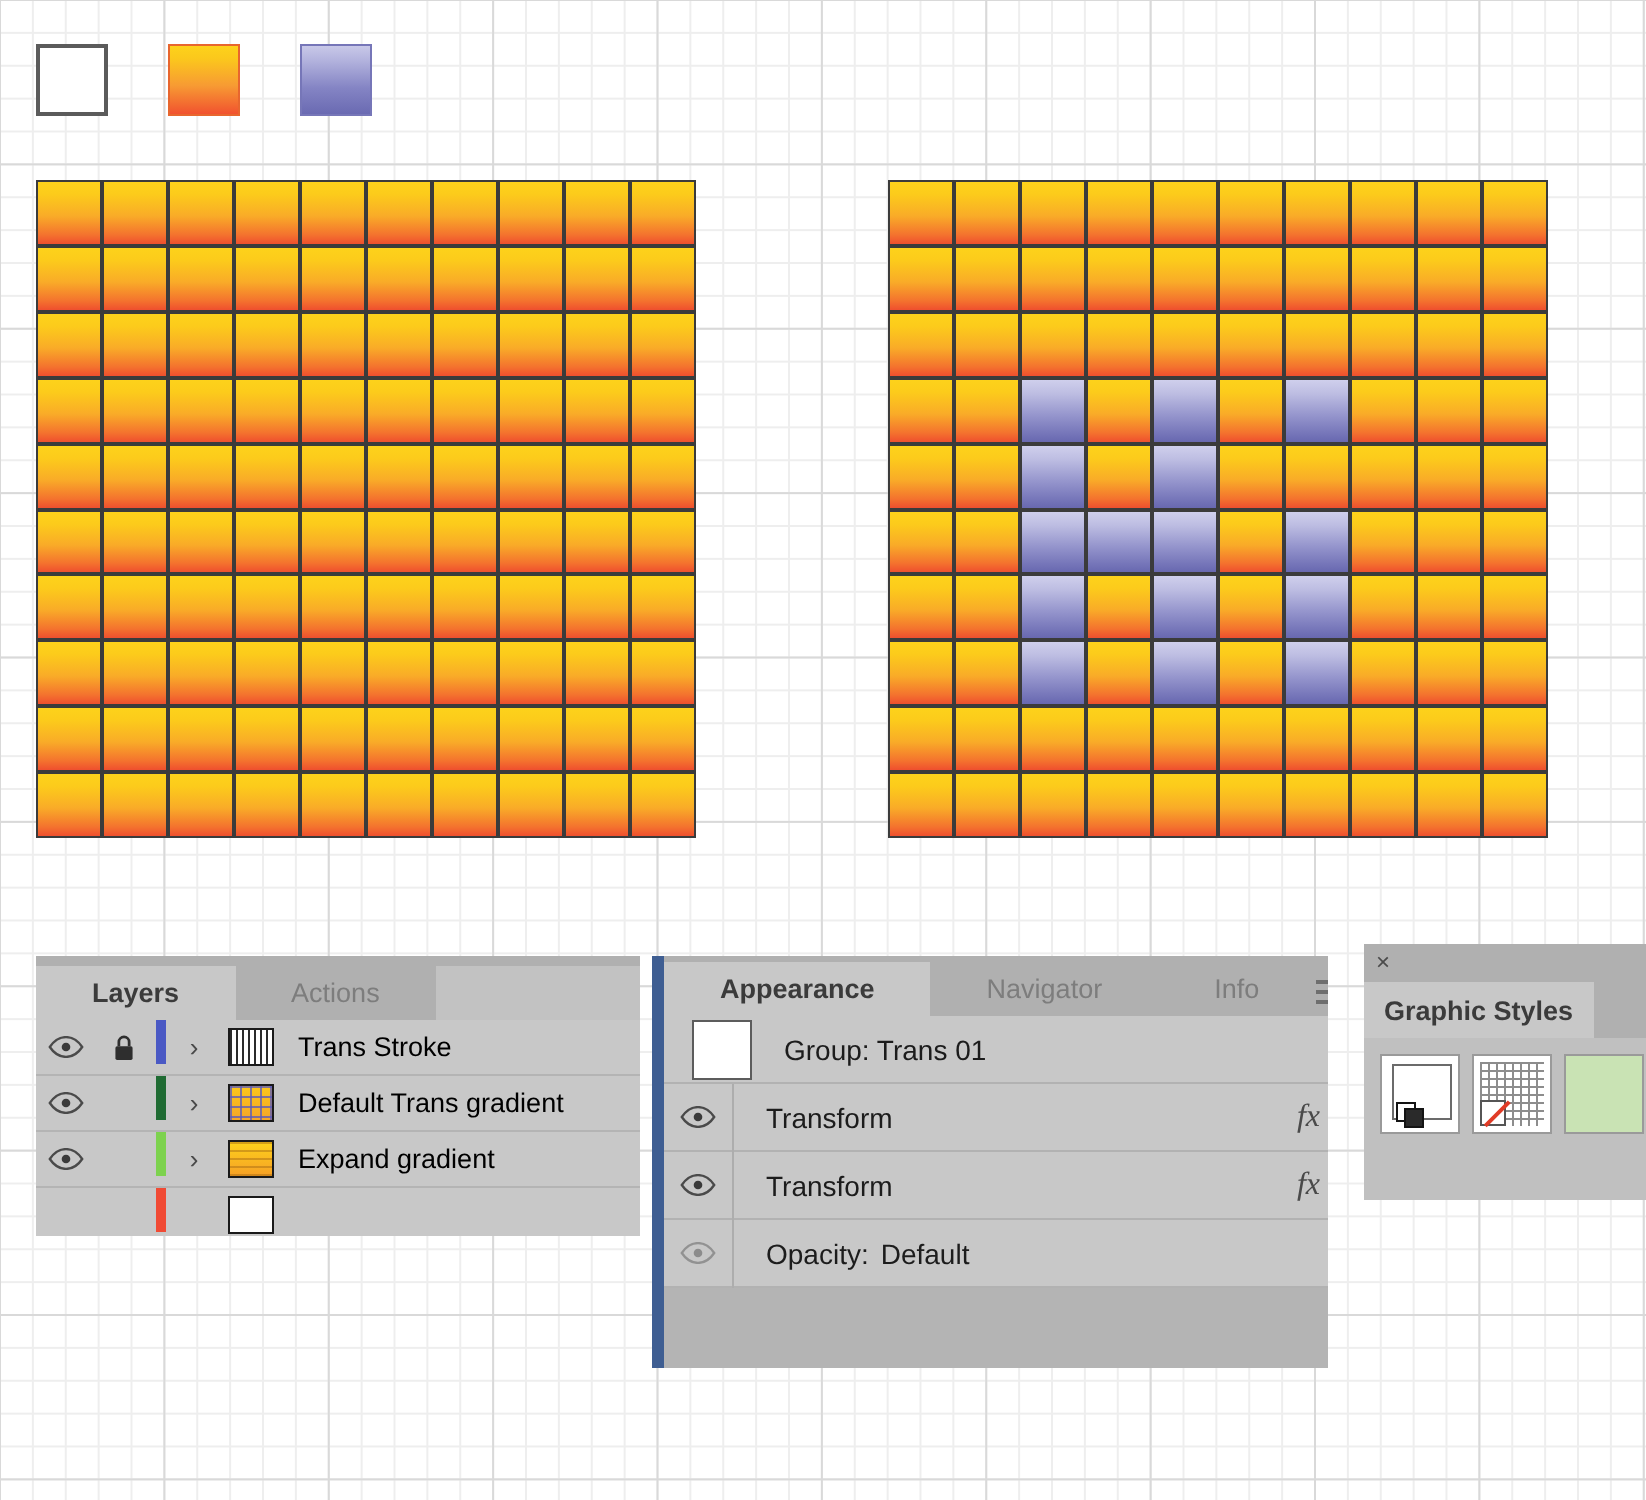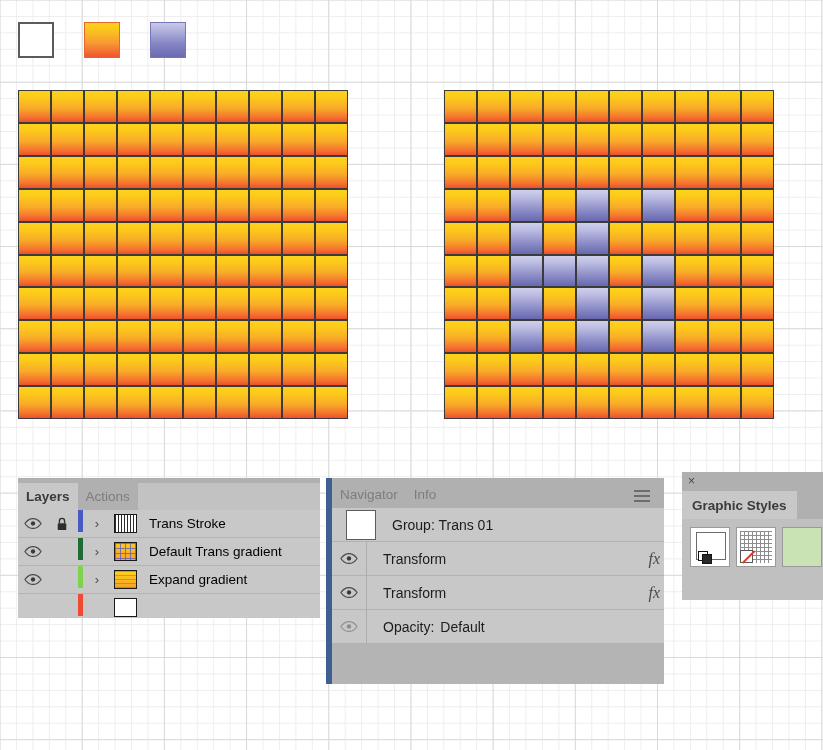--- a/index.html
+++ b/index.html
@@ -50,21 +50,21 @@
     background: linear-gradient(to bottom, #fdd21b 0%, #fccb1b 20%, #f9ab28 55%, #f4732e 85%, #ef4f2e 100%);
   }
   .cell.blue {
     background: linear-gradient(to bottom, #cfcfec 0%, #bdbde2 22%, #9494cc 58%, #7474b8 88%, #6868b0 100%);
   }
 
   
   .panel { position: absolute; background: #b4b4b4; }
   .panel-tabrow { display: flex; align-items: flex-end; height: 32px; background: #b0b0b0; position: relative; }
   .tab {
-    height: 27px; display: flex; align-items: center; padding: 0 8px;
+    height: 27px; display: flex; align-items: center; padding: 0 28px;
     font-size: 13.5px; color: #7d7d7d; background: #b0b0b0; white-space: nowrap; margin-top: 20px;
   }
   .tab.active { background: #c8c8c8; color: #3b3b3b; font-weight: bold; }
   .tab-filler { flex: 1; height: 27px; background: #b0b0b0; }
 
   
   #layers-panel { left: 18px; top: 478px; width: 302px; height: 140px; overflow: hidden; }
   #layers-panel .tab.active { background: #c8c8c8; }
   #layers-panel .tab-blank { flex: 1; height: 27px; background: #c2c2c2; }
   .layer-rows { background: #c8c8c8; }
@@ -443,20 +443,21 @@
         </div>
         <div class="layer-name"></div>
       </div>
     </div>
 </div>
 
 <div class="panel" id="appearance-panel">
   <div class="blue-edge"></div>
   <div class="ap-body">
     <div class="ap-tabrow">
+      <div class="tab active">Appearance</div>
       <div class="tab">Navigator</div>
       <div class="tab">Info</div>
       <div class="tab-filler"></div>
       <div class="hamburger">
         <span></span>
           <span></span>
           <span></span>
       </div>
     </div>
     <div class="ap-rows" id="ap-rows">

